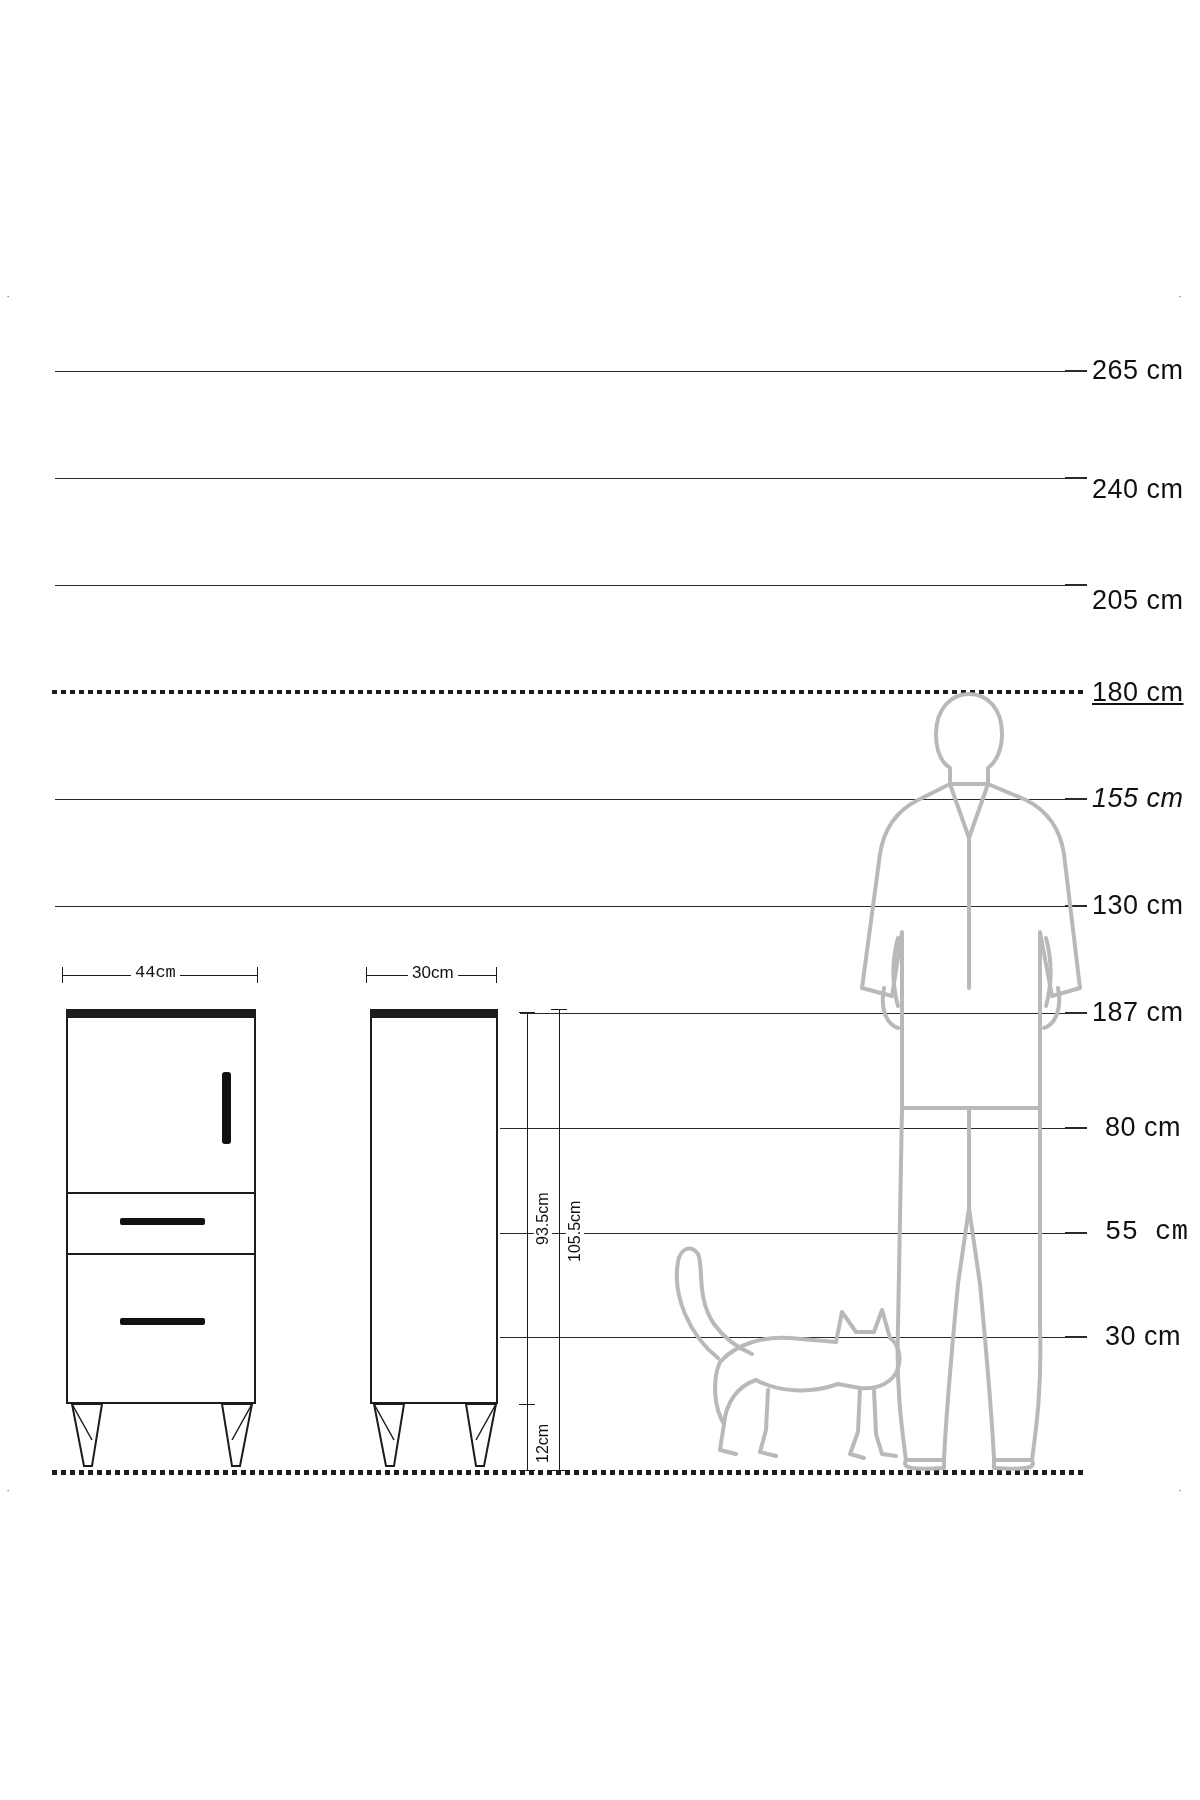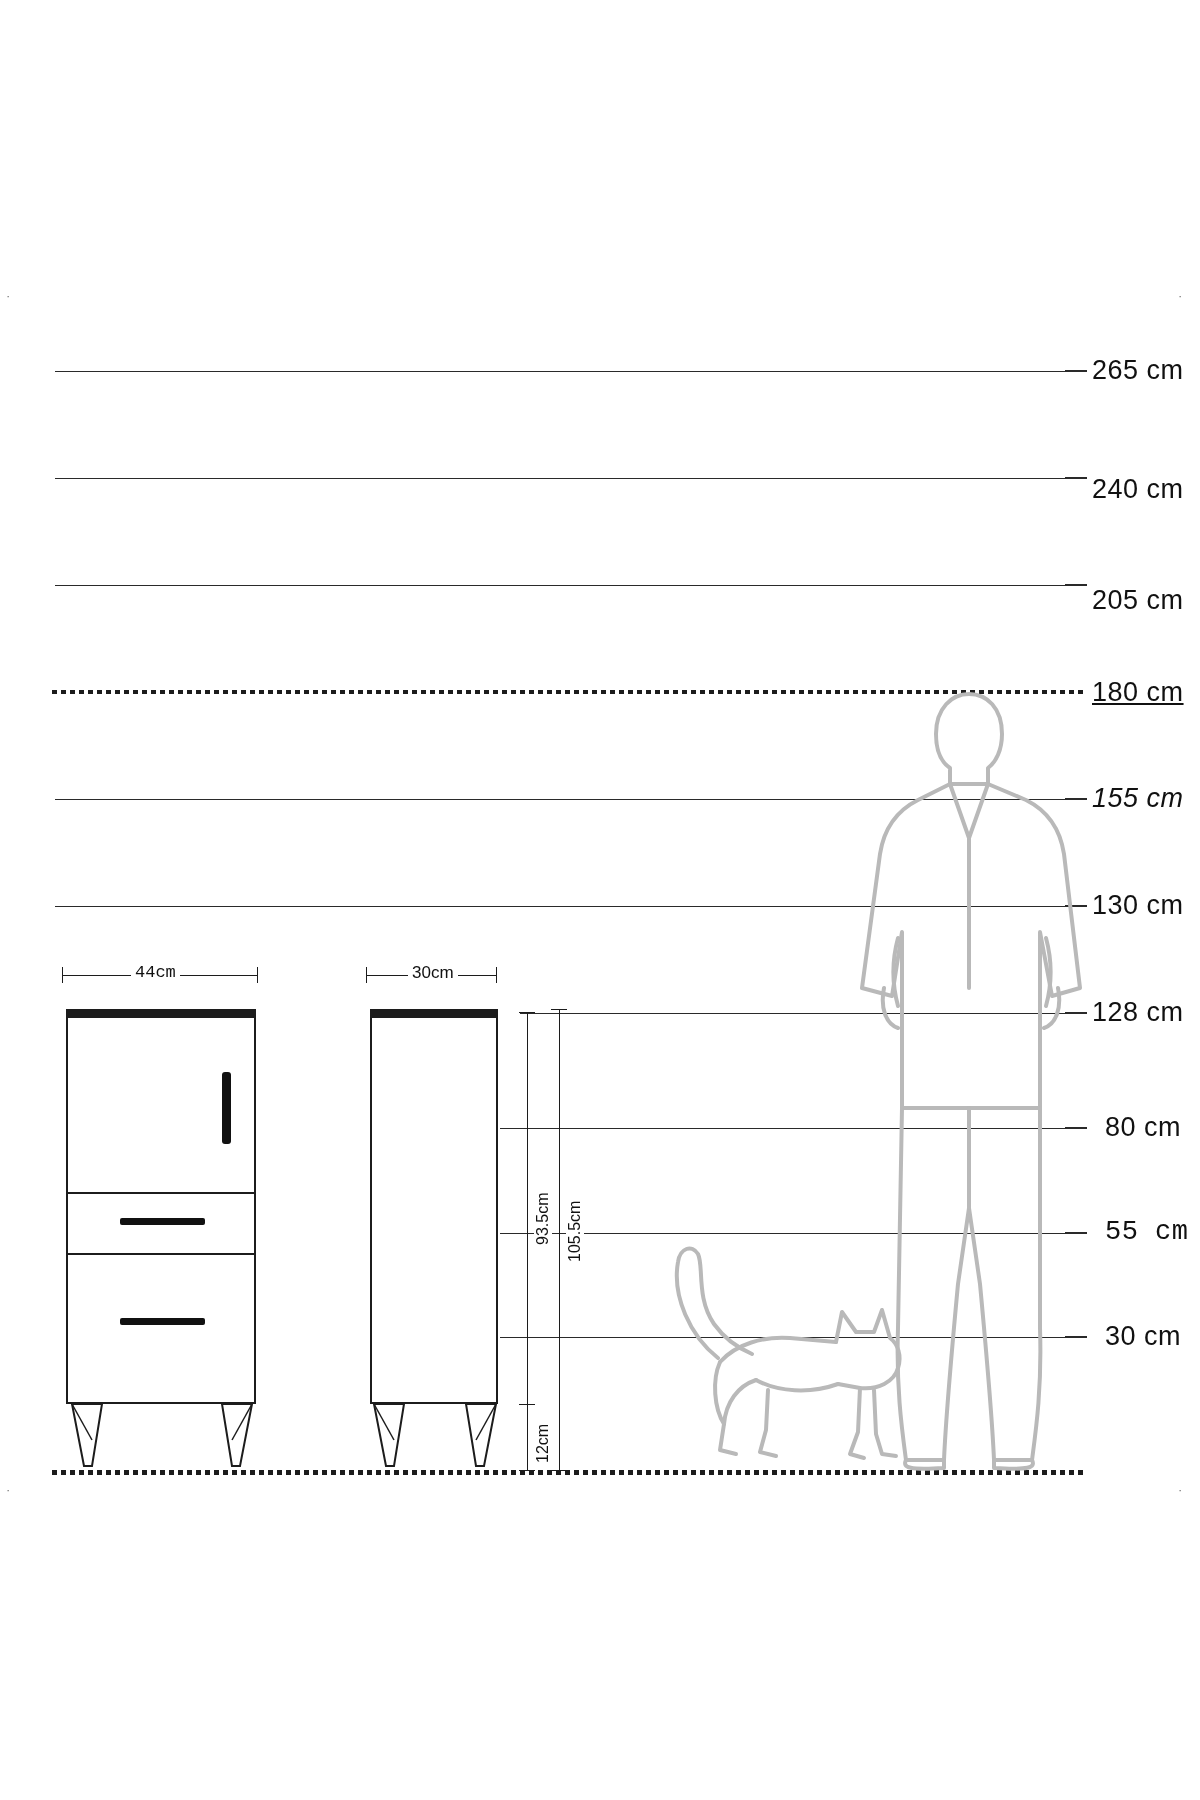--- a/index.html
+++ b/index.html
@@ -144,21 +144,21 @@
   <div class="scale-line" style="left:55px;top:799px;width:1010px;"></div>
   <div class="scale-tick" style="left:1065px;top:798px;width:22px;"></div>
   <div class="scale-label" style="left:1092px;top:783px;font-style:italic;">155 cm</div>
 
   <div class="scale-line" style="left:55px;top:906px;width:1010px;"></div>
   <div class="scale-tick" style="left:1065px;top:905px;width:22px;"></div>
   <div class="scale-label" style="left:1092px;top:890px;">130 cm</div>
 
   <div class="scale-line" style="left:520px;top:1013px;width:545px;"></div>
   <div class="scale-tick" style="left:1065px;top:1012px;width:22px;"></div>
-  <div class="scale-label" style="left:1092px;top:997px;">128 cm</div>
+  <div class="scale-label" style="left:1092px;top:997px;">187 cm</div>
 
   <div class="scale-line" style="left:500px;top:1128px;width:565px;"></div>
   <div class="scale-tick" style="left:1065px;top:1127px;width:22px;"></div>
   <div class="scale-label" style="left:1105px;top:1112px;">80 cm</div>
 
   <div class="scale-line" style="left:500px;top:1233px;width:565px;"></div>
   <div class="scale-tick" style="left:1065px;top:1232px;width:22px;"></div>
   <div class="scale-label" style="left:1105px;top:1217px;font-family:Liberation Mono, monospace;">55 cm</div>
 
   <div class="scale-line" style="left:500px;top:1337px;width:565px;"></div>

